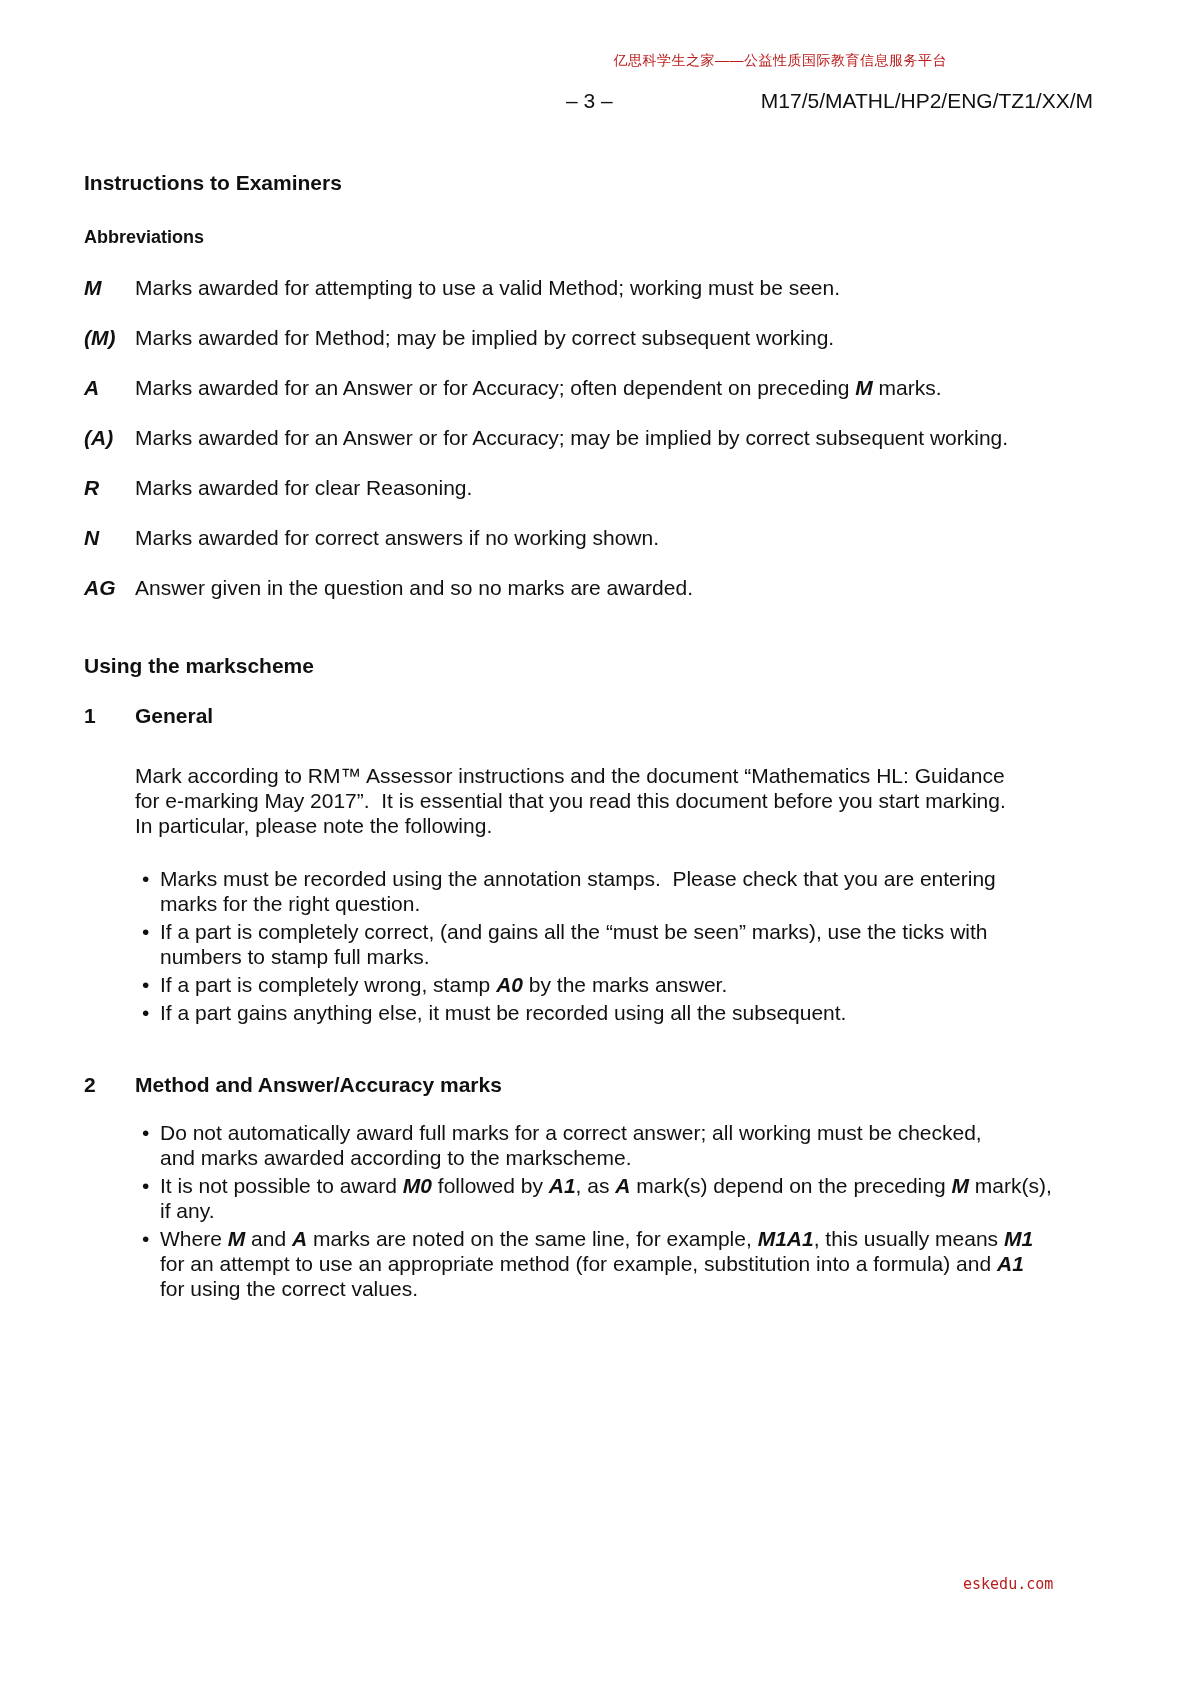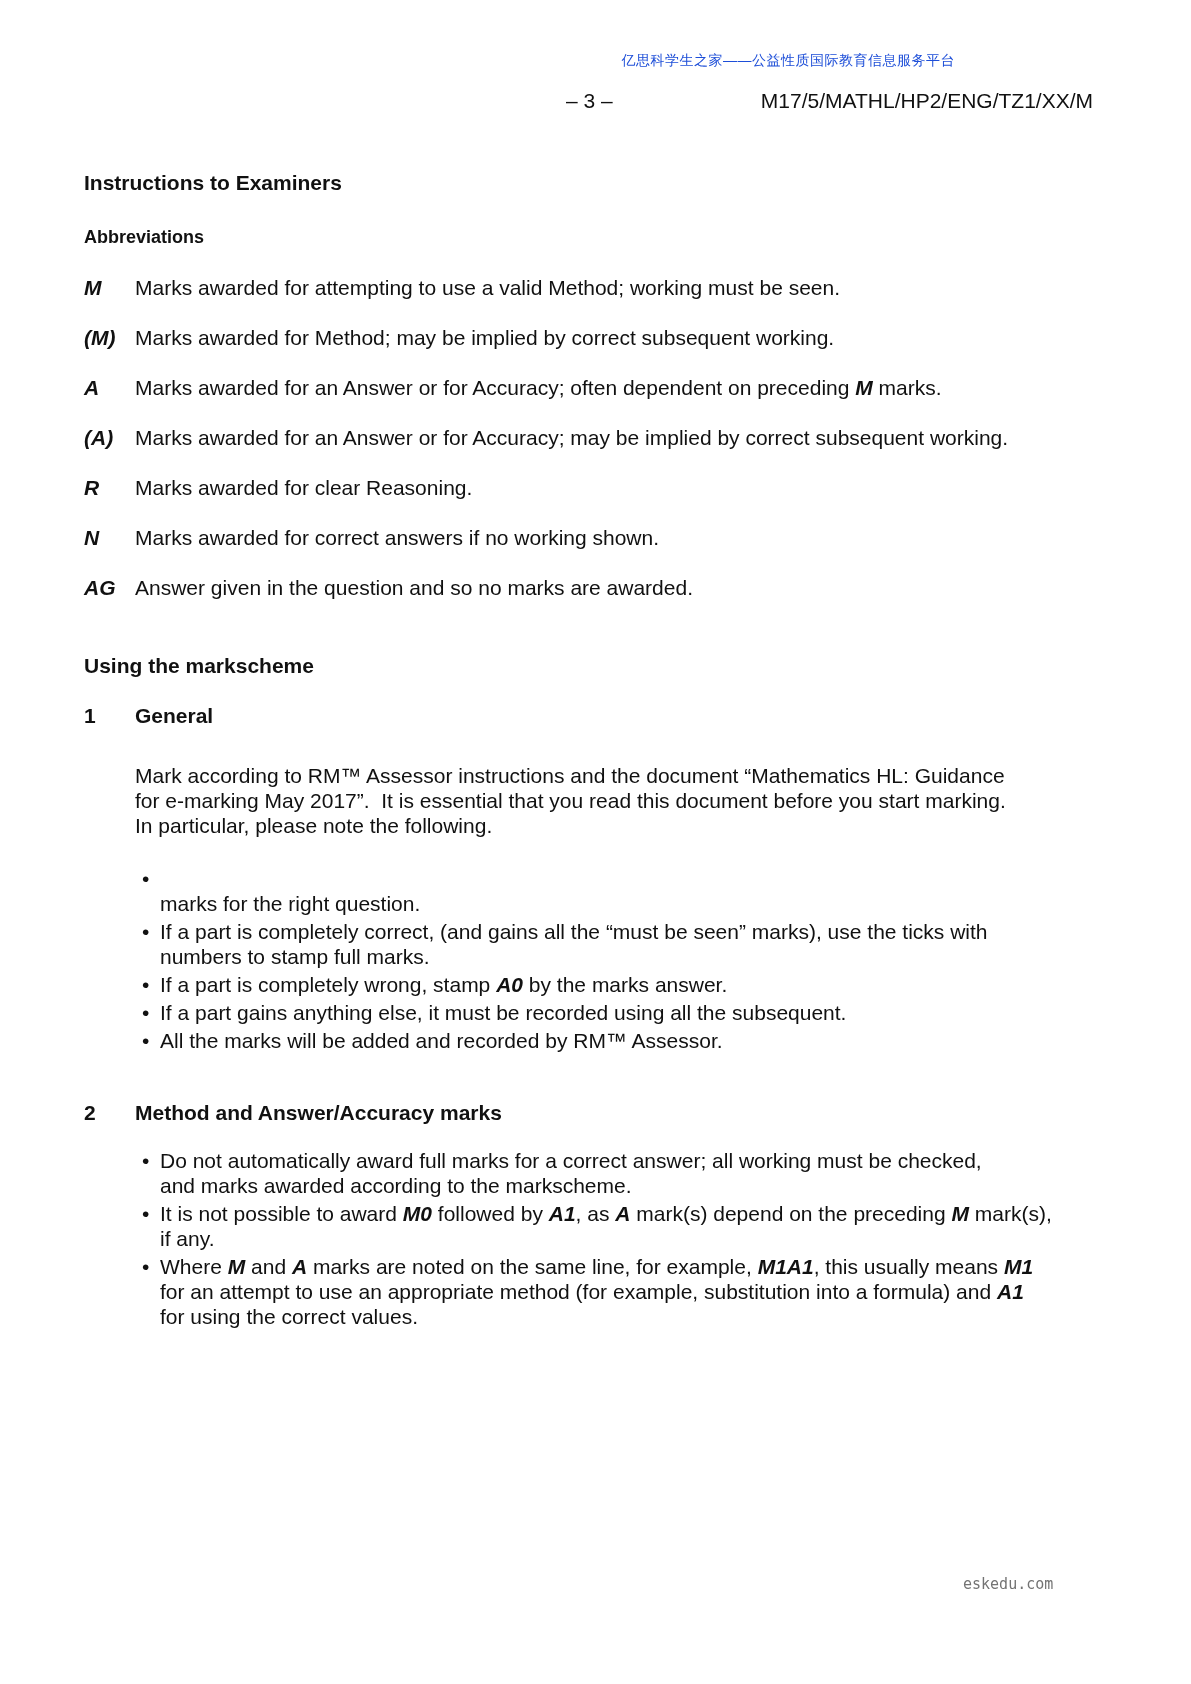--- a/index.html
+++ b/index.html
@@ -12,24 +12,24 @@
     background: #ffffff;
     font-family: "Liberation Sans", "DejaVu Sans", sans-serif;
     font-size: 21px;
     line-height: 25px;
     color: #111111;
     overflow: hidden;
   }
   .watermark {
     position: absolute;
     top: 52px;
-    right: 236px;
+    right: 244px;
     font-size: 14px;
     line-height: 16px;
-    color: #1d4ed8;
+    color: #b91c1c;
     letter-spacing: 0.5px;
     white-space: nowrap;
   }
   .header-row { position: relative; height: 25px; }
   .page-num { position: absolute; left: 482px; white-space: pre; }
   .exam-code { position: absolute; right: 60px; white-space: nowrap; }
   .doc-title {
     margin: 57px 0 0 0;
     font-size: 21px;
     font-weight: bold;
@@ -62,21 +62,21 @@
   }
   .seg-b { font-weight: normal; }
   .seg-i { font-style: italic; }
   .seg-bi { font-weight: bold; font-style: italic; }
   .footer-mark {
     position: absolute;
     left: 963px;
     top: 1572px;
     font-family: "DejaVu Sans Mono", monospace;
     font-size: 15px;
-    color: #737373;
+    color: #b91c1c;
     white-space: nowrap;
   }
 </style>
 </head>
 <body>
 
 <div class="page">
 
   <div class="watermark">亿思科学生之家——公益性质国际教育信息服务平台</div>
 
@@ -123,25 +123,24 @@
   <div class="using-heading">Using the markscheme</div>
 
   <div class="sec-heading">
       <span class="sec-num">1</span>
       <span class="sec-title">General</span>
     </div>
 
   <p class="body-para"><span>Mark according to RM™ Assessor instructions and the document </span><span class="seg-b">“Mathematics HL: Guidance</span><br><span class="seg-b">for e-marking May 2017”</span><span>.  It is essential that you read this document before you start marking.</span><br><span>In particular, please note the following.</span></p>
 
   <ul class="bullet-list">
-    <li><br><span>marks for the right question.</span></li>
+    <li><span>Marks must be recorded using the annotation stamps.  Please check that you are entering</span><br><span>marks for the right question.</span></li>
     <li><span>If a part is </span><span class="seg-b">completely correct</span><span>, (and gains all the “must be seen” marks), use the ticks with</span><br><span>numbers to stamp full marks.</span></li>
     <li><span>If a part is completely wrong, stamp </span><span class="seg-bi">A0</span><span> by the marks answer.</span></li>
     <li><span>If a part gains anything else, it </span><span class="seg-b">must</span><span> be recorded using </span><span class="seg-b">all</span><span> the subsequent.</span></li>
-    <li><span>All the marks will be added and recorded by RM™ Assessor.</span></li>
   </ul>
 
   <div class="sec-heading sec2">
       <span class="sec-num">2</span>
       <span class="sec-title">Method and Answer/Accuracy marks</span>
     </div>
 
   <ul class="bullet-list second">
     <li><span>Do </span><span class="seg-b">not</span><span> automatically award full marks for a correct answer; all working </span><span class="seg-b">must</span><span> be checked,</span><br><span>and marks awarded according to the markscheme.</span></li>
     <li><span>It is not possible to award </span><span class="seg-bi">M0</span><span> followed by </span><span class="seg-bi">A1</span><span>, as </span><span class="seg-bi">A</span><span> mark(s) depend on the preceding </span><span class="seg-bi">M</span><span> mark(s),</span><br><span>if any.</span></li>

